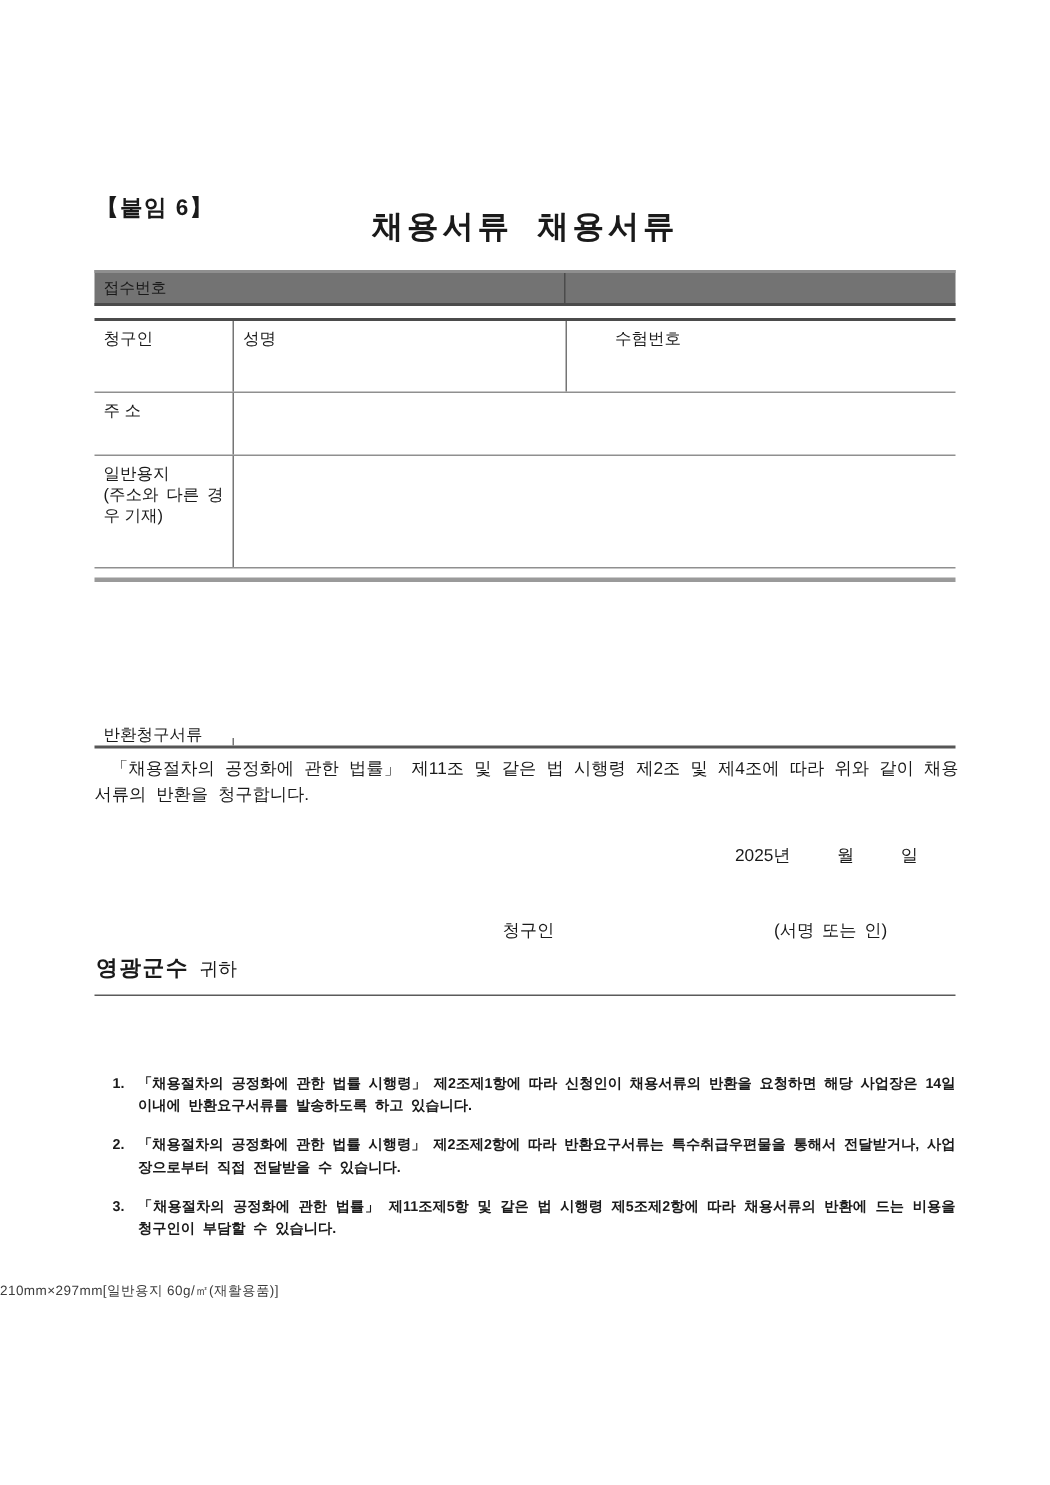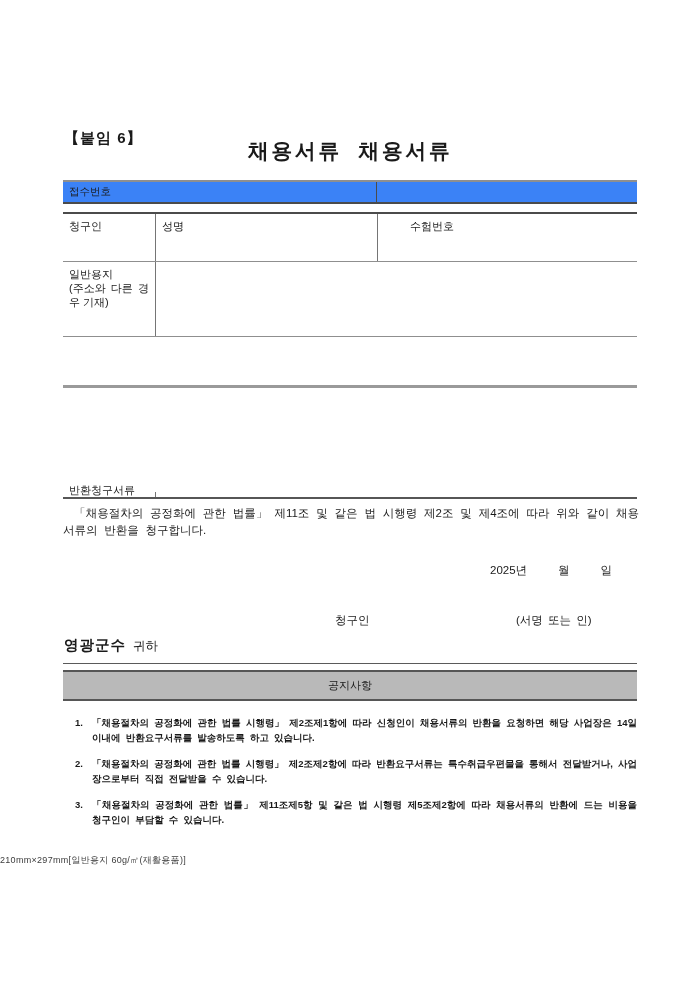--- a/index.html
+++ b/index.html
@@ -5,21 +5,21 @@
   html,body{margin:0;padding:0;}
   body{font-family:"Liberation Sans","DejaVu Sans",sans-serif;background:#ffffff;color:#1a1a1a;}
   .page{position:relative;width:700px;height:990px;background:#ffffff;overflow:hidden;}
 
   .attachment{position:absolute;left:64px;top:94px;font-size:15px;font-weight:bold;letter-spacing:1px;margin-top:35px;}
   .doc-title{position:absolute;left:0;top:137px;width:700px;text-align:center;
              font-size:21px;font-weight:bold;letter-spacing:2.5px;word-spacing:8px;}
 
   
   .receipt-row{position:absolute;left:63px;top:180px;width:574px;height:24px;box-sizing:border-box;
-               background:#3b82f6;border-top:2px solid #8f8f8f;border-bottom:2px solid #4b4b4b;
+               background:#737373;border-top:2px solid #8f8f8f;border-bottom:2px solid #4b4b4b;
                display:flex;}
   .receipt-cell{box-sizing:border-box;padding:3px 0 0 6px;font-size:10.5px;}
   .receipt-cell.c1{width:314px;border-right:1px solid #4b4b4b;}
   .receipt-cell.c2{flex:1;}
 
   
   .table-a{position:absolute;left:63px;top:212px;width:574px;box-sizing:border-box;
            border-top:2px solid #4b4b4b;border-bottom:1px solid #8f8f8f;}
   .ta-row{display:flex;box-sizing:border-box;}
   .ta-row.r1{height:48px;border-bottom:1px solid #8f8f8f;}
@@ -81,20 +81,24 @@
   <div class="table-a">
     <div class="ta-row r1">
       <div class="cell label-col">청구인</div>
       <div class="cell mid-col">
         <span>성명</span>
       </div>
       <div class="cell right-col">
         <span>수험번호</span>
       </div>
     </div>
+    <div class="ta-row r2">
+      <div class="cell label-col">주 소</div>
+      <div class="cell wide-col"></div>
+    </div>
     <div class="ta-row r3">
       <div class="cell label-col">
         <div>일반용지</div>
         <div class="justify-note">(주소와 다른 경우 기재)</div>
       </div>
       <div class="cell wide-col"></div>
     </div>
   </div>
 
   <div class="table-b">
@@ -113,23 +117,20 @@
   <div class="claimant-sign">청구인</div>
   <div class="sign-note">(서명 또는 인)</div>
 
   <div class="recipient-line">
     <span class="recipient-name">영광군수</span>
     <span class="recipient-honorific">귀하</span>
   </div>
 
   <div class="divider"></div>
 
-  <div class="notice-bar">
-    <span>공지사항</span>
-  </div>
 
   <div class="notes">
     <div class="note-item">
       <span class="note-num">1.</span>
       <span class="note-text">「채용절차의 공정화에 관한 법률 시행령」 제2조제1항에 따라 신청인이 채용서류의 반환을 요청하면 해당 사업장은 14일 이내에 반환요구서류를 발송하도록 하고 있습니다.</span>
     </div>
     <div class="note-item">
       <span class="note-num">2.</span>
       <span class="note-text">「채용절차의 공정화에 관한 법률 시행령」 제2조제2항에 따라 반환요구서류는 특수취급우편물을 통해서 전달받거나, 사업장으로부터 직접 전달받을 수 있습니다.</span>
     </div>

